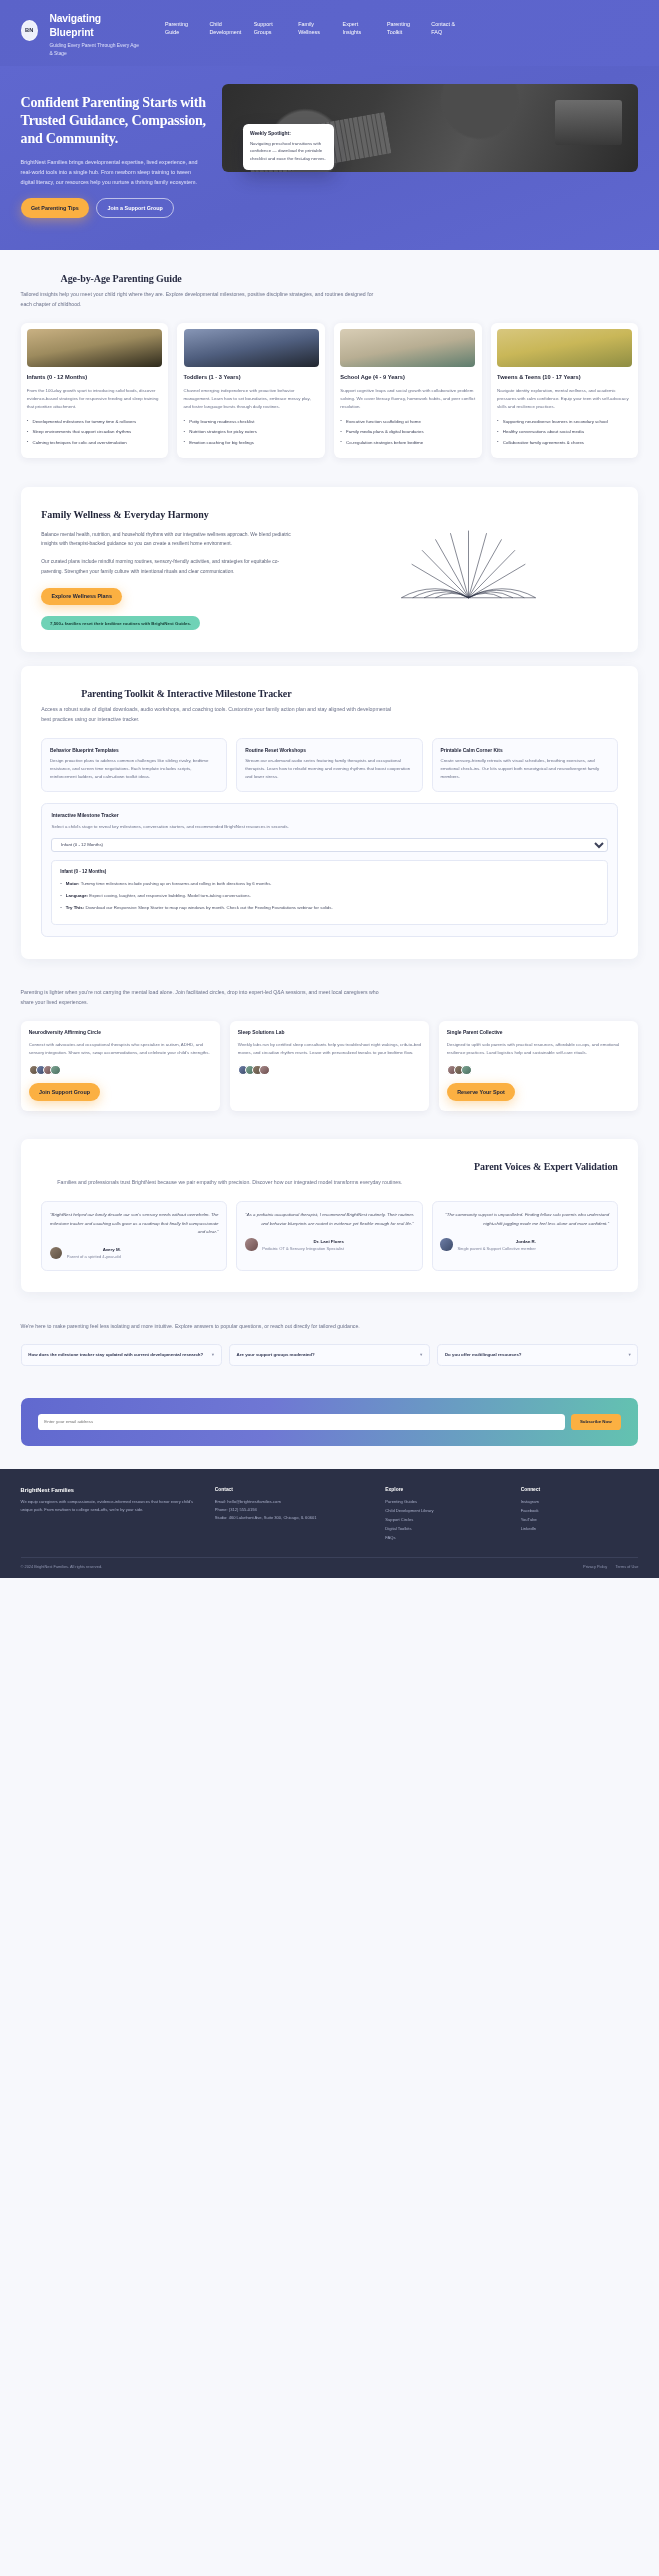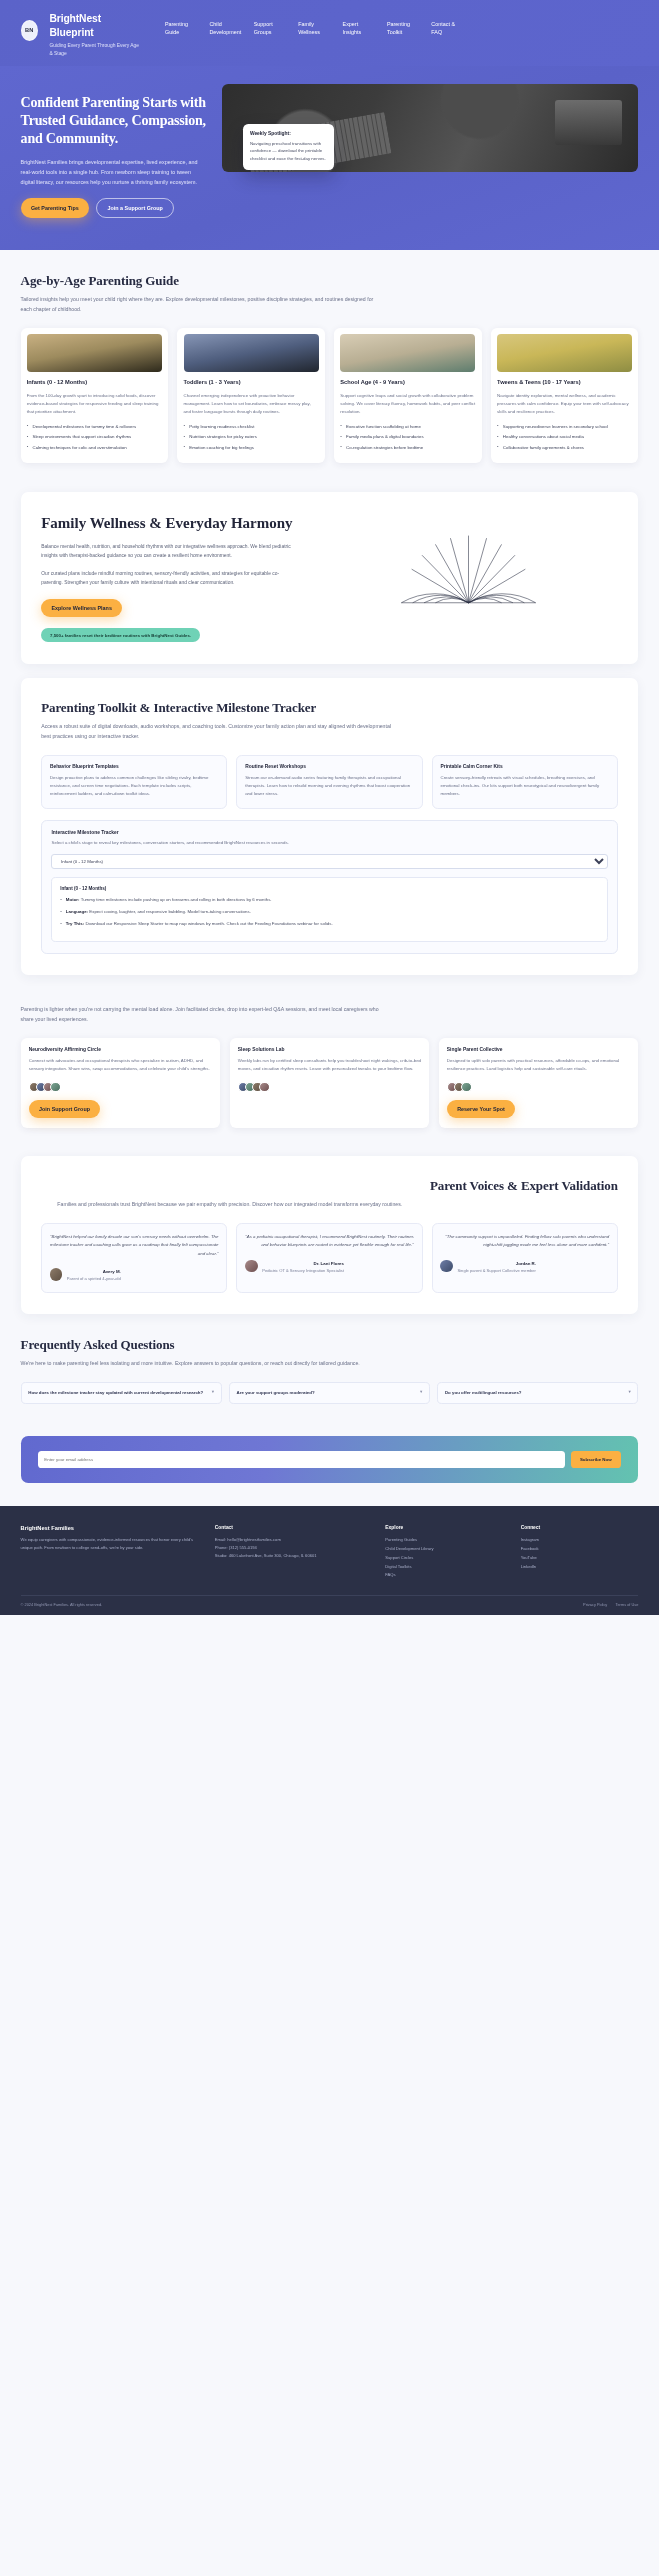--- a/index.html
+++ b/index.html
@@ -91,21 +91,21 @@
   .spotlight-card {
     position: absolute; left: 21.6px; top: 40px; width: 91px;
     background: #ffffff; border-radius: 5.2px; padding: 7.2px 6.7px 7.7px 6.7px;
     box-shadow: 0 7.2px 17.5px rgba(20,22,46,.28);
   }
   .spotlight-title { font-size: 4.9px; font-weight: bold; color: #23263a; }
   .spotlight-text { font-size: 4.4px; line-height: 1.72; color: #4b5066; margin-top: 3.6px; }
 
   
   .section { padding: 23px 20.6px; }
-  .section-title { font-size: 13px; font-weight: bold; color: #272b42; letter-spacing: -0.1px; }
+  .section-title { font-size: 10px; font-weight: bold; color: #272b42; letter-spacing: -0.1px; margin-left: 40px; }
   .section-lede { font-size: 5.2px; line-height: 1.9; color: #6a7089; margin-top: 6.2px; max-width: 361px; }
 
   
   .age-grid { display: grid; grid-template-columns: repeat(4,1fr); gap: 9.3px; margin-top: 13.4px; }
   .age-card {
     background: #ffffff; border-radius: 6.2px; padding: 6.2px 6.2px 9.3px 6.2px;
     box-shadow: 0 1.5px 7.2px rgba(40,46,90,.07);
   }
   .age-photo { height: 38px; border-radius: 4.1px; margin-bottom: 6.2px; }
   .ph-1 { background: linear-gradient(170deg,#c9b183 0%,#9d8b5e 45%,#2e2a1c 100%); }
@@ -123,21 +123,21 @@
     content: "•"; position: absolute; left: 0; top: -0.5px; color: #3d4259;
   }
 
   
   .panel {
     background: #ffffff; border-radius: 7.2px; margin: 5.2px 20.6px 0 20.6px;
     padding: 21.6px 20.6px; box-shadow: 0 2.1px 11.3px rgba(40,46,90,.06);
     display: flex; gap: 20.6px; align-items: flex-start;
   }
   .panel-left { width: 258px; flex: 0 0 auto; }
-  .panel-title { font-size: 15px; font-weight: bold; line-height: 1.35; color: #23263a; }
+  .panel-title { font-size: 10px; font-weight: bold; line-height: 1.35; color: #23263a; }
   .panel-p { font-size: 4.9px; line-height: 1.95; color: #5d6379; margin-top: 8.2px; }
   .pill-stat {
     display: inline-block; margin-top: 11.3px;
     background: #6fd2b6; color: #153b33; border-radius: 10.3px;
     padding: 4.6px 8.8px; font-size: 4.4px; font-weight: bold;
   }
   .panel-right { flex: 1 1 auto; display: flex; justify-content: center; padding-top: 7.2px; }
   .fan { position: relative; width: 155px; height: 88px; }
 
   
@@ -253,21 +253,21 @@
   .f-copy { font-size: 3.9px; color: #8f95b0; }
   .f-legal { display: flex; gap: 8.2px; }
   .f-legal span { font-size: 3.9px; color: #8f95b0; cursor: pointer; }
 </style>
 </head>
 <body>
 
 <header class="site-header">
   <div class="logo-badge">BN</div>
   <div class="brand-block">
-    <div class="brand-name">BrightNest</div>
+    <div class="brand-name">Navigating</div>
     <div class="brand-name">Blueprint</div>
     <div class="brand-tag">Guiding Every Parent Through Every Age &amp; Stage</div>
   </div>
   <nav class="main-nav">
     <a class="nav-link">Parenting Guide</a>
     <a class="nav-link">Child Development</a>
     <a class="nav-link">Support Groups</a>
     <a class="nav-link">Family Wellness</a>
     <a class="nav-link">Expert Insights</a>
     <a class="nav-link">Parenting Toolkit</a>
@@ -495,21 +495,20 @@
           <span class="q-name">Jordan R.</span>
           <span class="q-role" style="display:block">Single parent &amp; Support Collective member</span>
         </span>
       </div>
     </div>
 
   </div>
 </section>
 
 <section class="section">
-  <h2 class="section-title serif">Frequently Asked Questions</h2>
   <p class="section-lede">We're here to make parenting feel less isolating and more intuitive. Explore answers to popular questions, or reach out directly for tailored guidance.</p>
   <div class="faq-grid">
     <div class="faq-item">
       <span class="faq-q">How does the milestone tracker stay updated with current developmental research?</span>
       <span class="chev">▾</span>
     </div>
     <div class="faq-item">
       <span class="faq-q">Are your support groups moderated?</span>
       <span class="chev">▾</span>
     </div>

